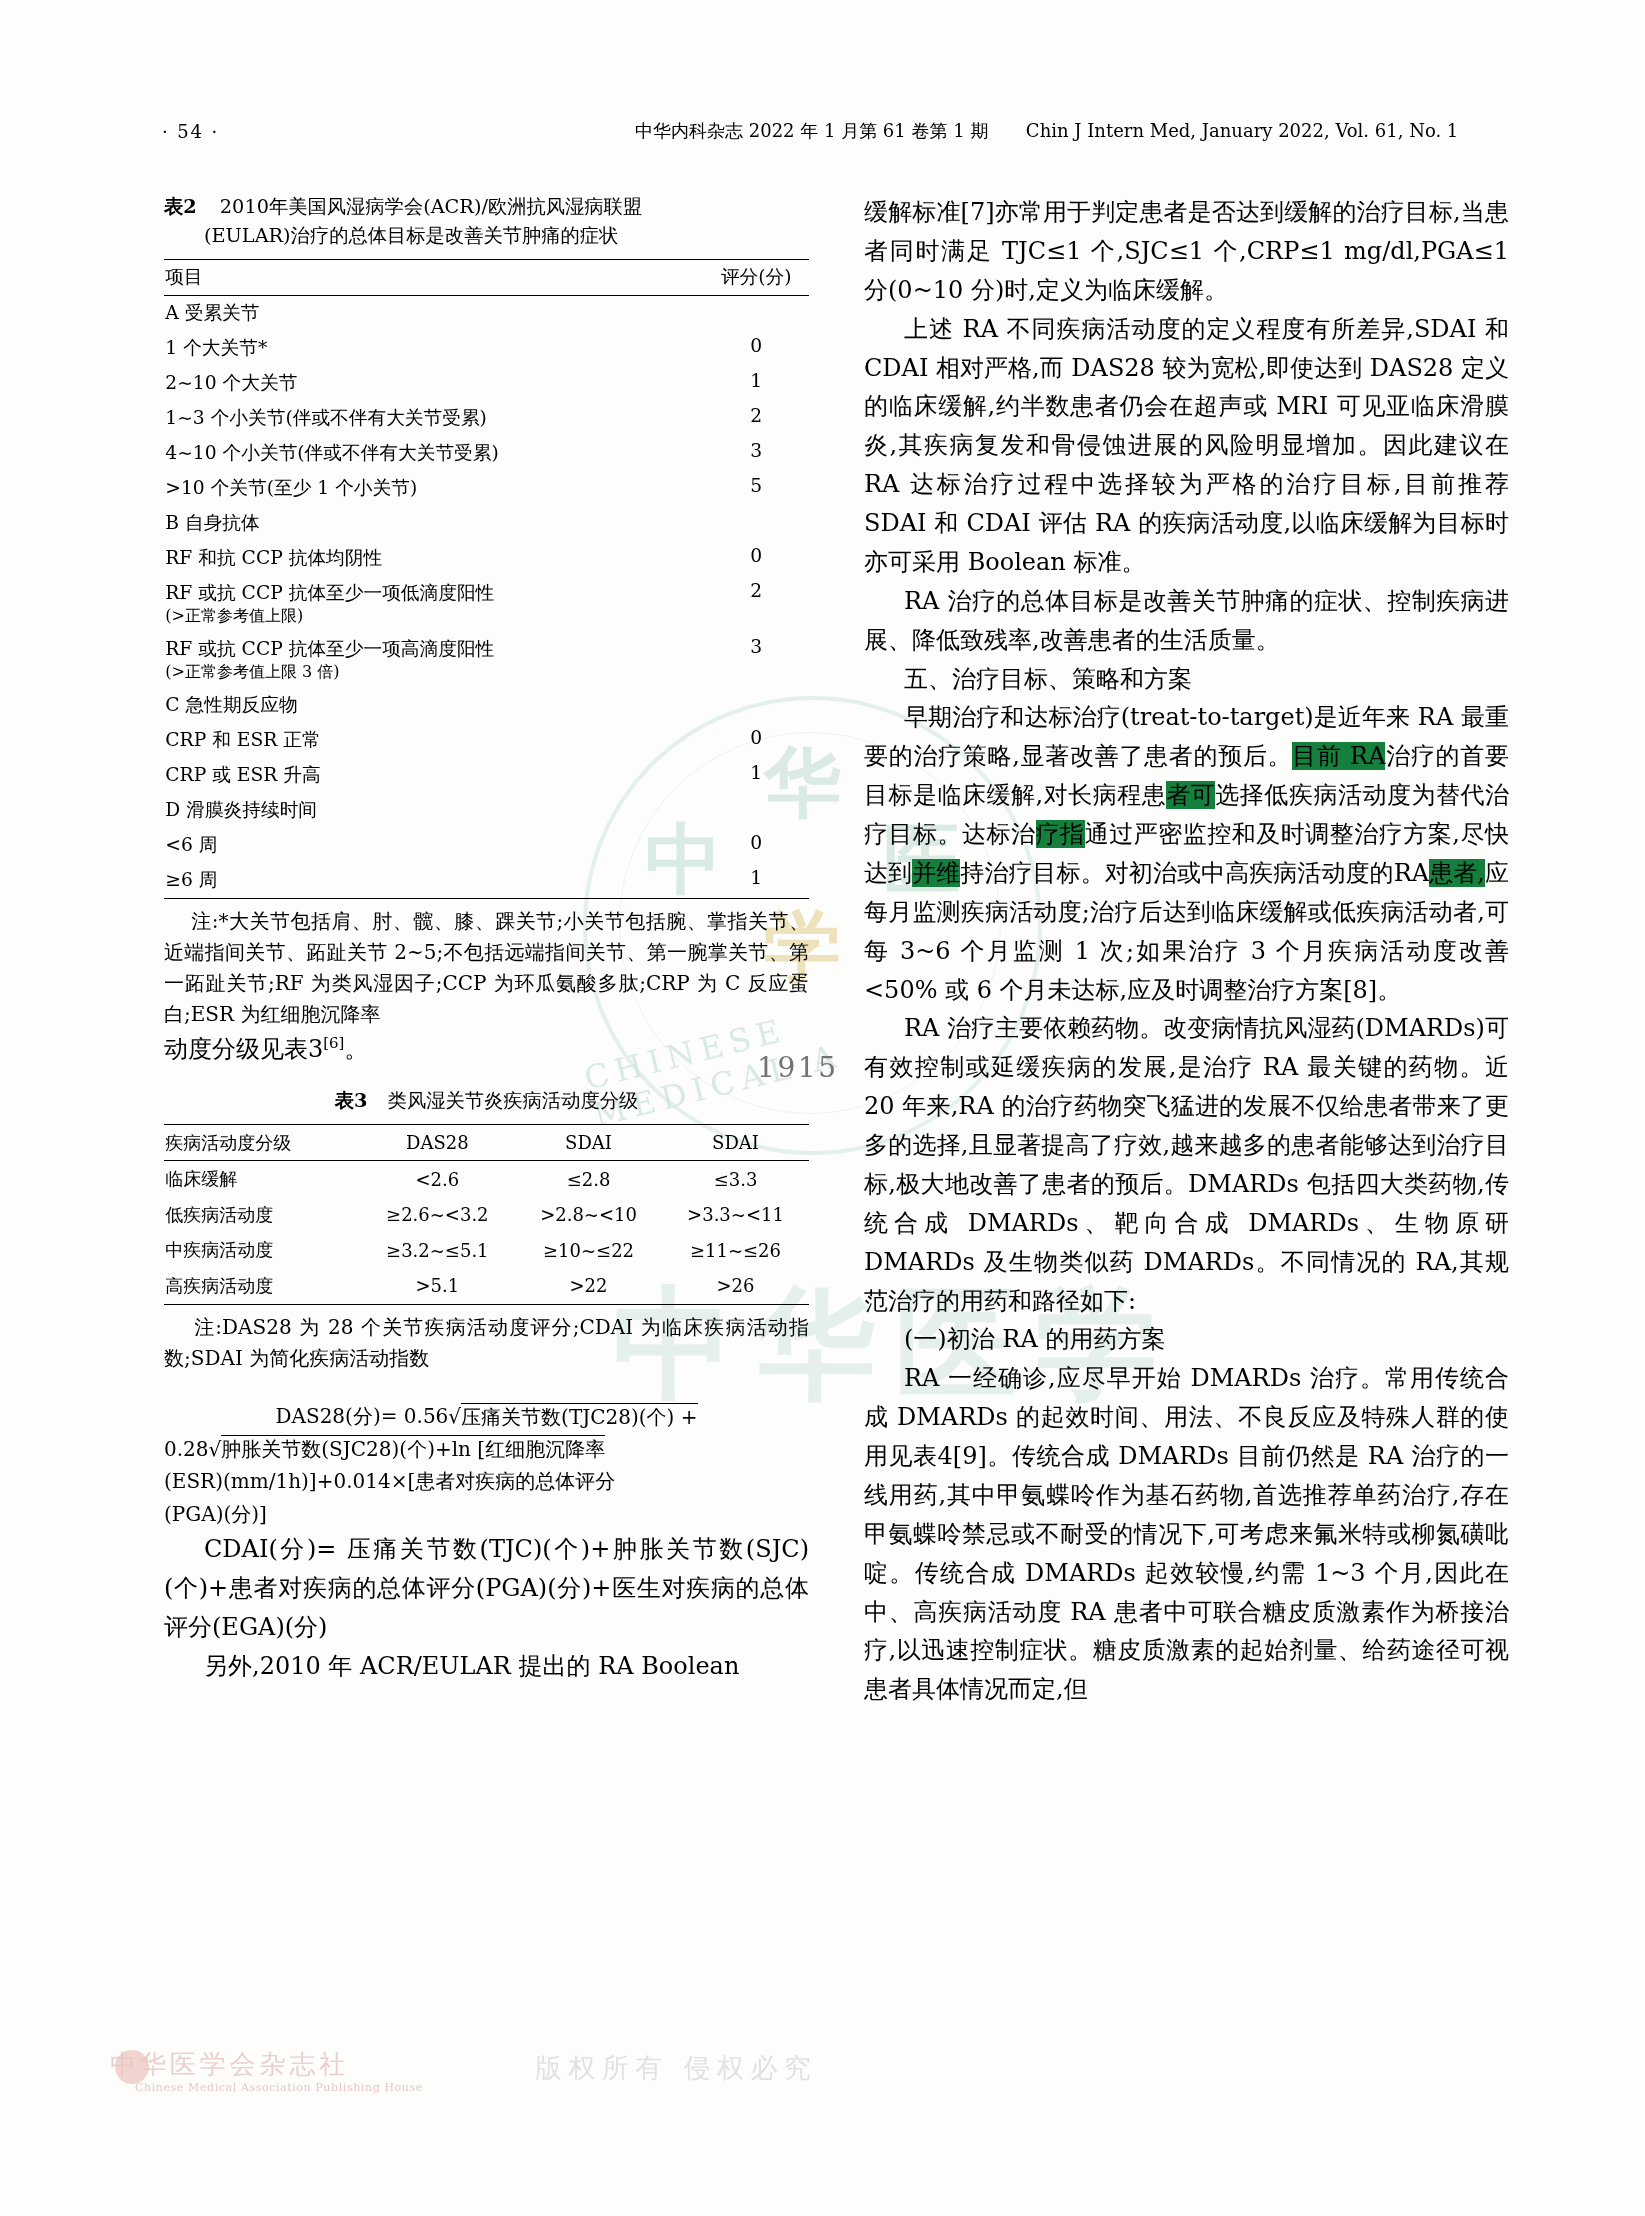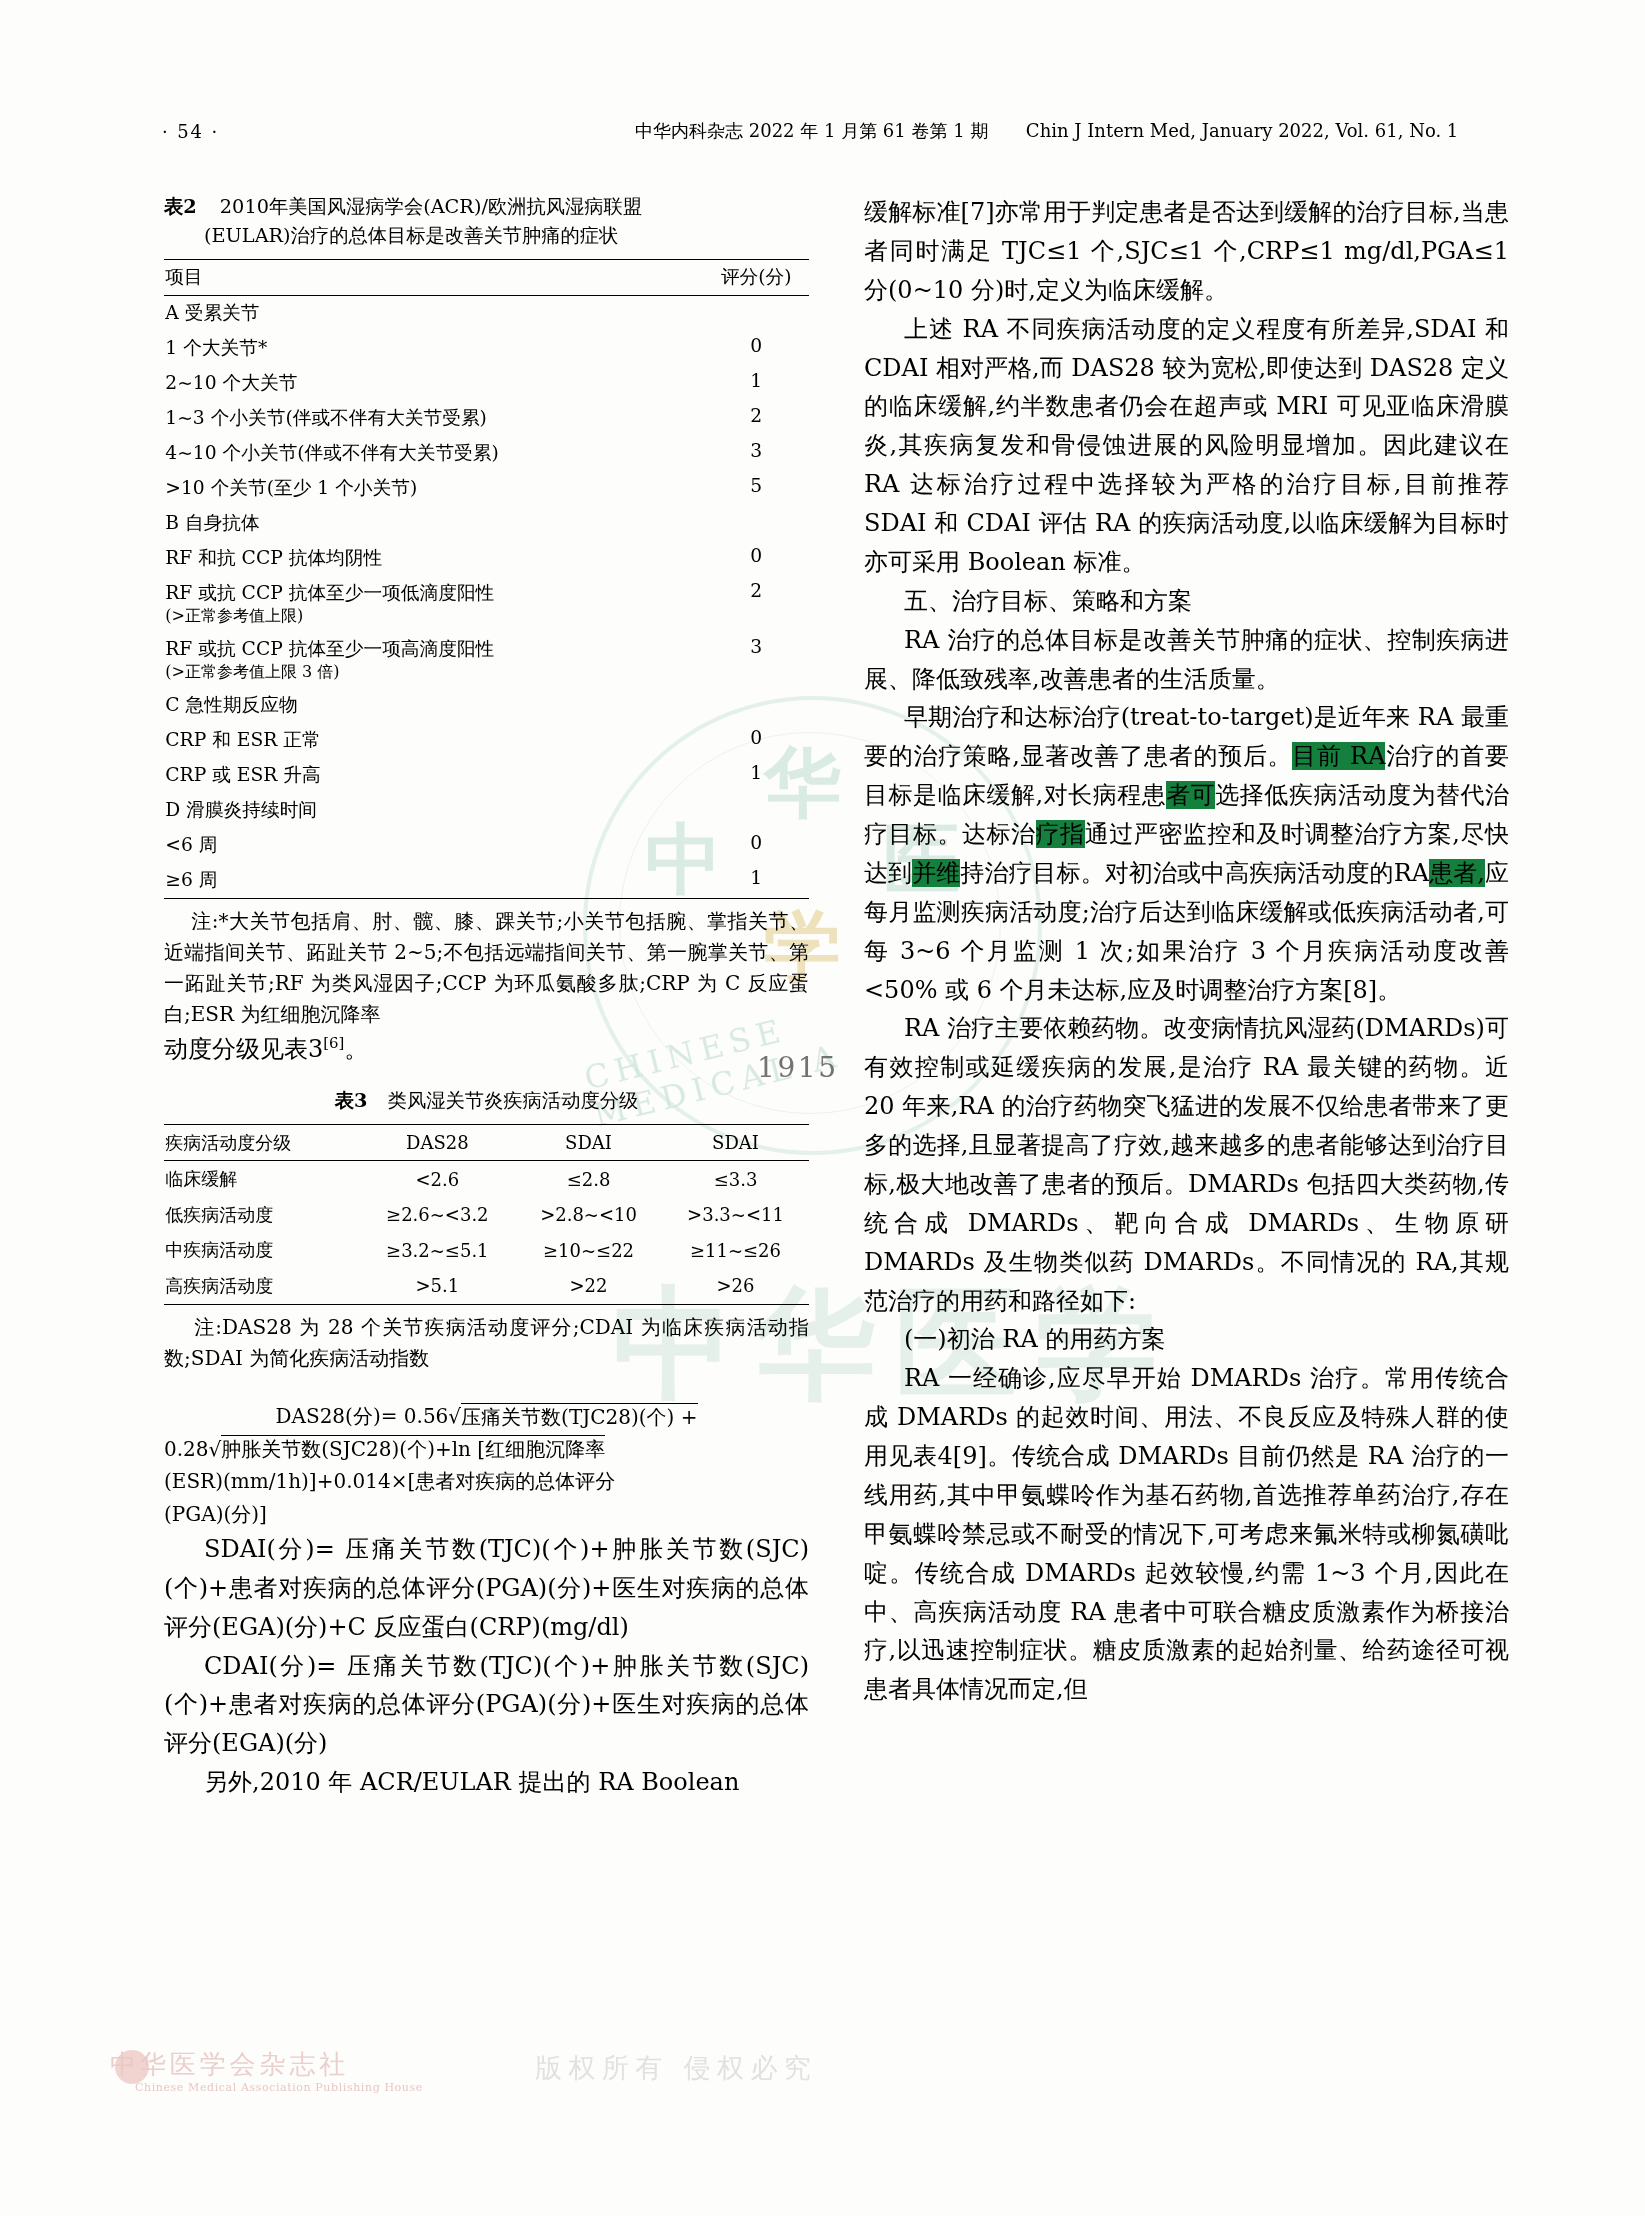--- a/index.html
+++ b/index.html
@@ -373,32 +373,31 @@
       <div style="text-align:center">
         <span>DAS28(分)= 0.56</span><span>√</span><span class="sqrt-bar">压痛关节数(TJC28)(个) +</span>
       </div>
       <div>
         <span>0.28</span><span>√</span><span class="sqrt-bar">肿胀关节数(SJC28)(个)+ln [红细胞沉降率</span>
       </div>
       <div>(ESR)(mm/1h)]+0.014×[患者对疾病的总体评分</div>
       <div>(PGA)(分)]</div>
     </div>
 
-    <div class="body indent mt12">SDAI(分)= 压痛关节数(TJC)(个)+肿胀关节数(SJC)(个)+患者对疾病的总体评分(PGA)(分)+医生对疾病的总体评分(EGA)(分)+C 反应蛋白(CRP)(mg/dl)</div>
     <div class="body indent mt12">CDAI(分)= 压痛关节数(TJC)(个)+肿胀关节数(SJC)(个)+患者对疾病的总体评分(PGA)(分)+医生对疾病的总体评分(EGA)(分)</div>
     <div class="body indent mt12">另外,2010 年 ACR/EULAR 提出的 RA Boolean</div>
   </div>
 
   <div class="col-right">
     <div class="body">
       <span>缓解标准[7]亦常用于判定患者是否达到缓解的治疗目标,当患者同时满足 TJC≤1 个,SJC≤1 个,CRP≤1 mg/dl,PGA≤1分(0~10 分)时,定义为临床缓解。</span>
     </div>
     <div class="body indent mt12">上述 RA 不同疾病活动度的定义程度有所差异,SDAI 和 CDAI 相对严格,而 DAS28 较为宽松,即使达到 DAS28 定义的临床缓解,约半数患者仍会在超声或 MRI 可见亚临床滑膜炎,其疾病复发和骨侵蚀进展的风险明显增加。因此建议在 RA 达标治疗过程中选择较为严格的治疗目标,目前推荐 SDAI 和 CDAI 评估 RA 的疾病活动度,以临床缓解为目标时亦可采用 Boolean 标准。</div>
+    <div class="body indent mt12">RA 治疗的总体目标是改善关节肿痛的症状、控制疾病进展、降低致残率,改善患者的生活质量。</div>
     <div class="body indent mt12">五、治疗目标、策略和方案</div>
-    <div class="body indent mt12">RA 治疗的总体目标是改善关节肿痛的症状、控制疾病进展、降低致残率,改善患者的生活质量。</div>
 
     <div class="body indent mt12">
       <span>早期治疗和达标治疗(treat-to-target)是近年来 RA 最重要的治疗策略,显著改善了患者的预后。</span><span class="highlight-a">目前 RA</span><span>治疗的首要目标是临床缓解,对长病程患</span><span class="highlight-a">者可</span><span>选择低疾病活动度为替代治疗目标。达标治</span><span class="highlight-a">疗指</span><span>通过严密监控和及时调整治疗方案,尽快达到</span><span class="highlight-a">并维</span><span>持治疗目标。对初治或中高疾病活动度的RA</span><span class="highlight-a">患者,</span><span>应每月监测疾病活动度;治疗后达到临床缓解或低疾病活动者,可每 3~6 个月监测 1 次;如果治疗 3 个月疾病活动度改善&lt;50% 或 6 个月未达标,应及时调整治疗方案[8]。</span>
     </div>
 
     <div class="body indent mt12">RA 治疗主要依赖药物。改变病情抗风湿药(DMARDs)可有效控制或延缓疾病的发展,是治疗 RA 最关键的药物。近 20 年来,RA 的治疗药物突飞猛进的发展不仅给患者带来了更多的选择,且显著提高了疗效,越来越多的患者能够达到治疗目标,极大地改善了患者的预后。DMARDs 包括四大类药物,传统合成 DMARDs、靶向合成 DMARDs、生物原研 DMARDs 及生物类似药 DMARDs。不同情况的 RA,其规范治疗的用药和路径如下:</div>
     <div class="body indent mt12">(一)初治 RA 的用药方案</div>
     <div class="body indent mt12">RA 一经确诊,应尽早开始 DMARDs 治疗。常用传统合成 DMARDs 的起效时间、用法、不良反应及特殊人群的使用见表4[9]。传统合成 DMARDs 目前仍然是 RA 治疗的一线用药,其中甲氨蝶呤作为基石药物,首选推荐单药治疗,存在甲氨蝶呤禁忌或不耐受的情况下,可考虑来氟米特或柳氮磺吡啶。传统合成 DMARDs 起效较慢,约需 1~3 个月,因此在中、高疾病活动度 RA 患者中可联合糖皮质激素作为桥接治疗,以迅速控制症状。糖皮质激素的起始剂量、给药途径可视患者具体情况而定,但</div>
   </div>
 

